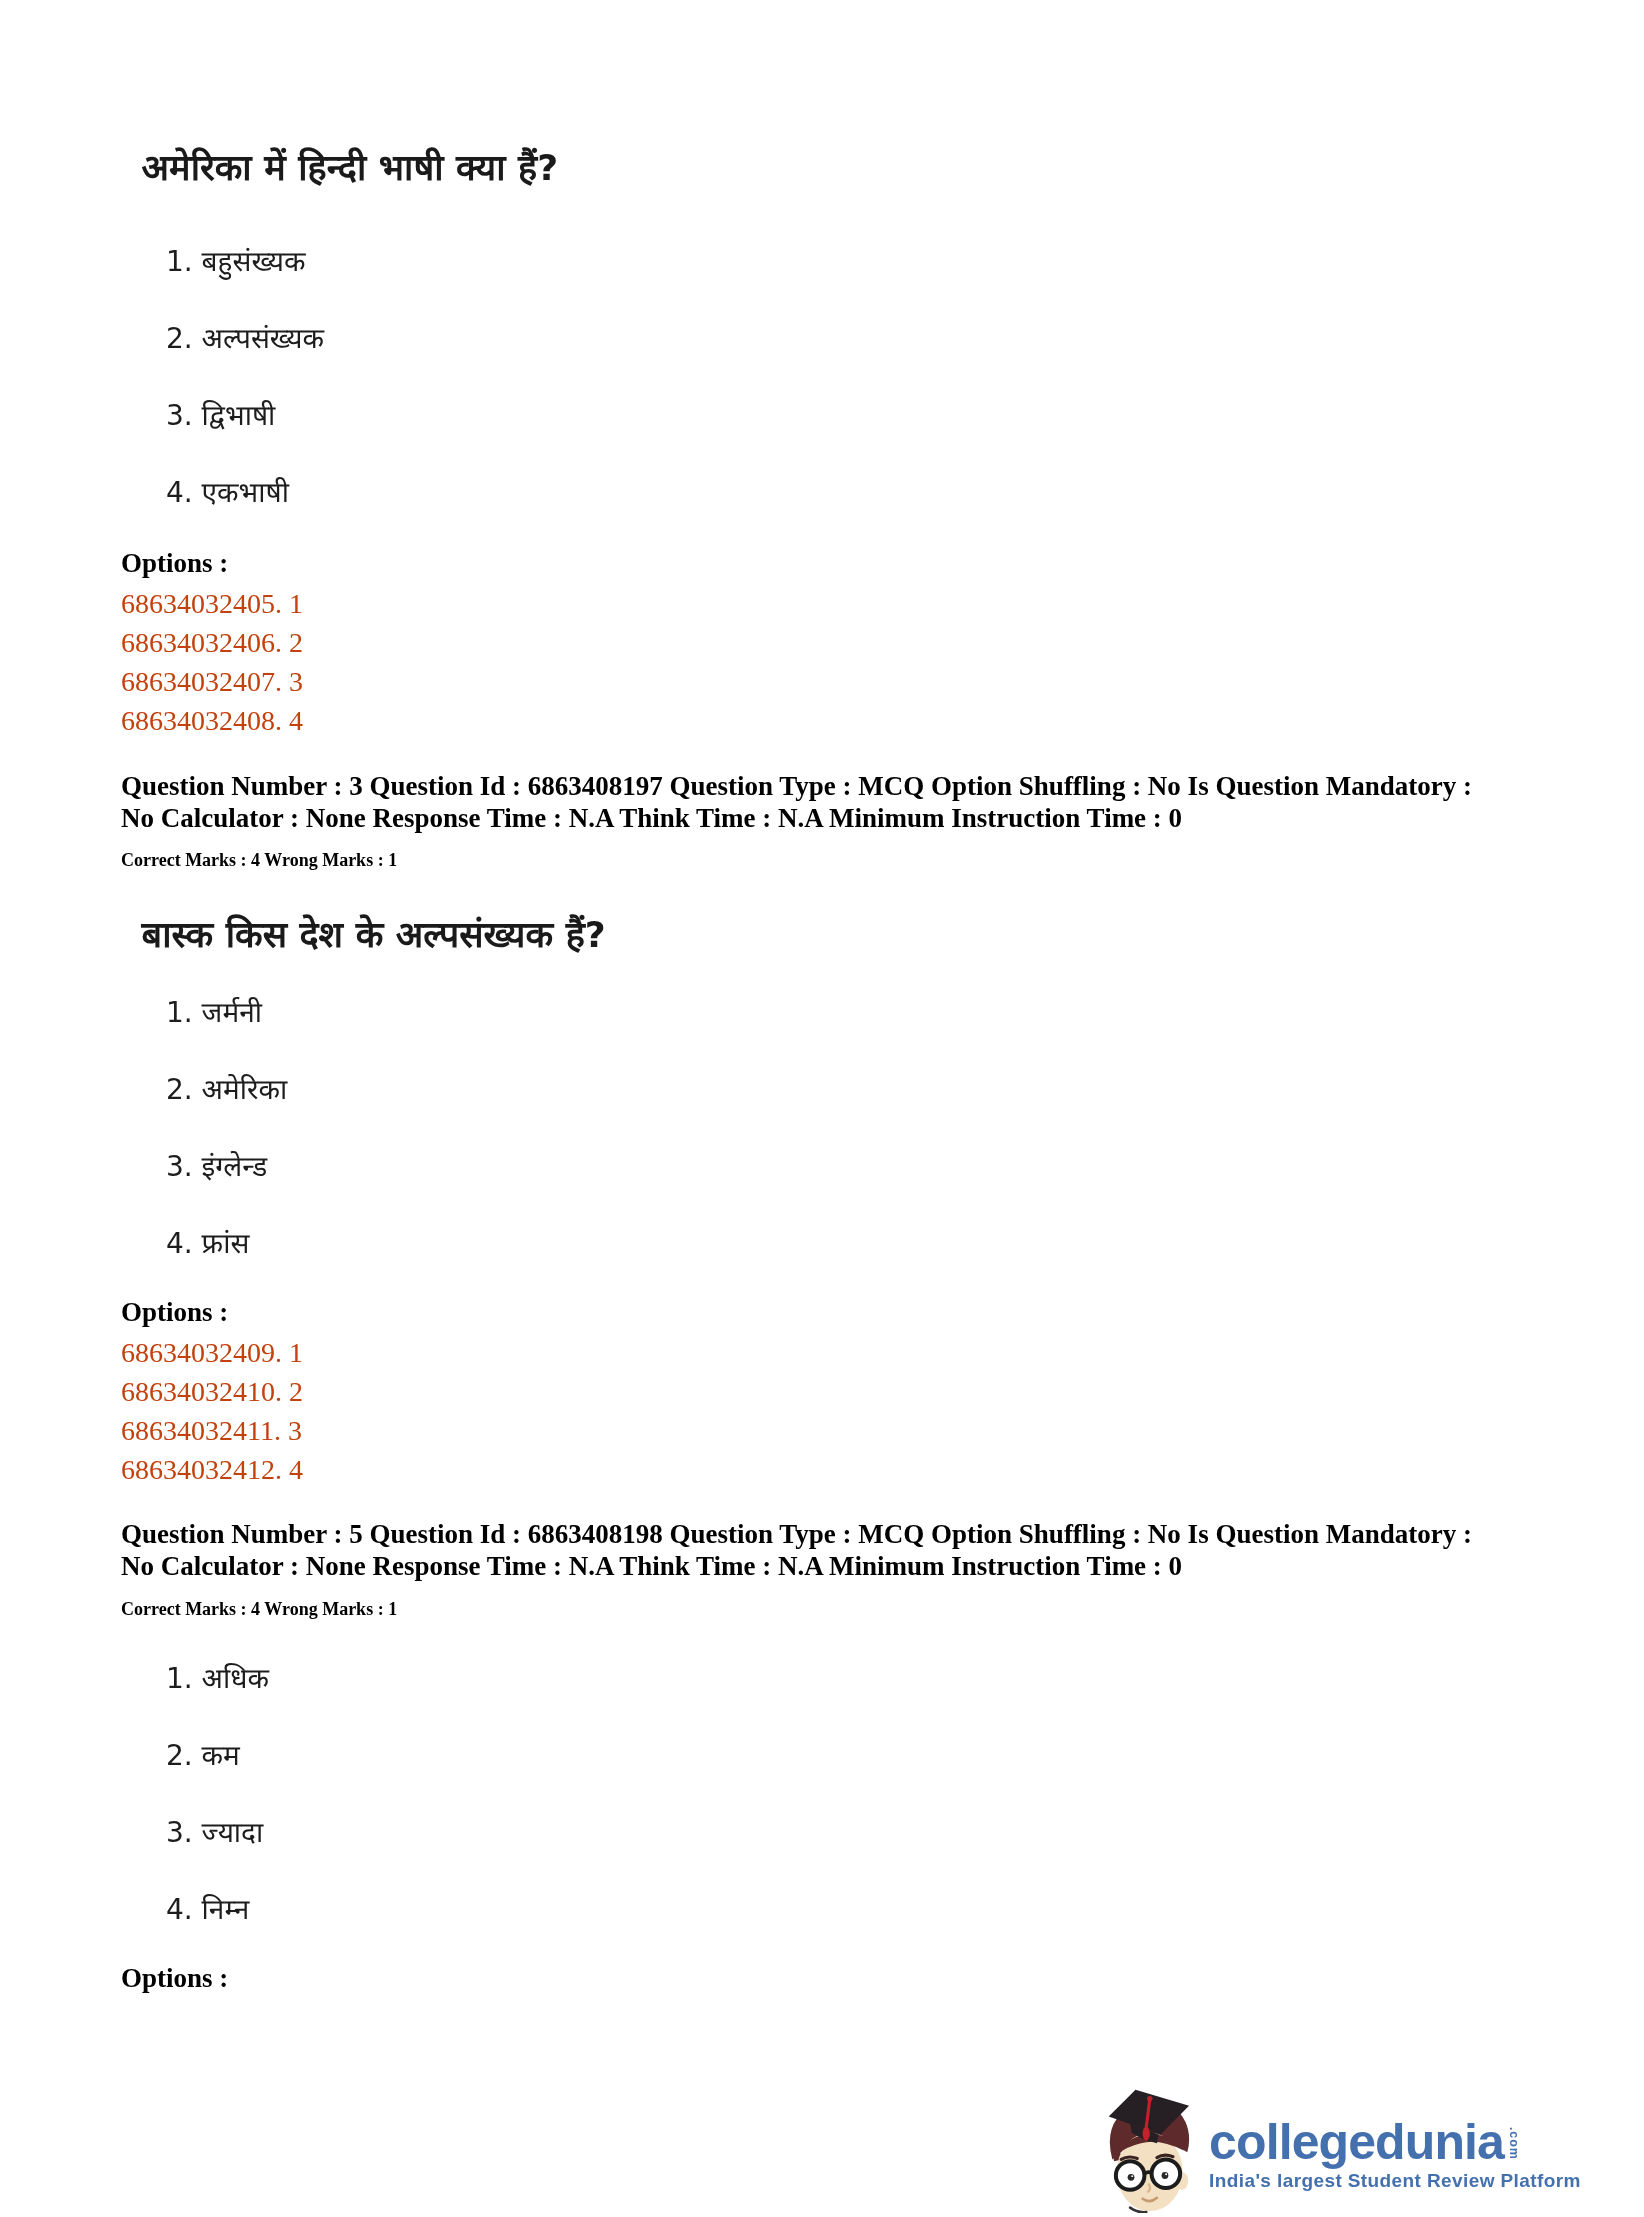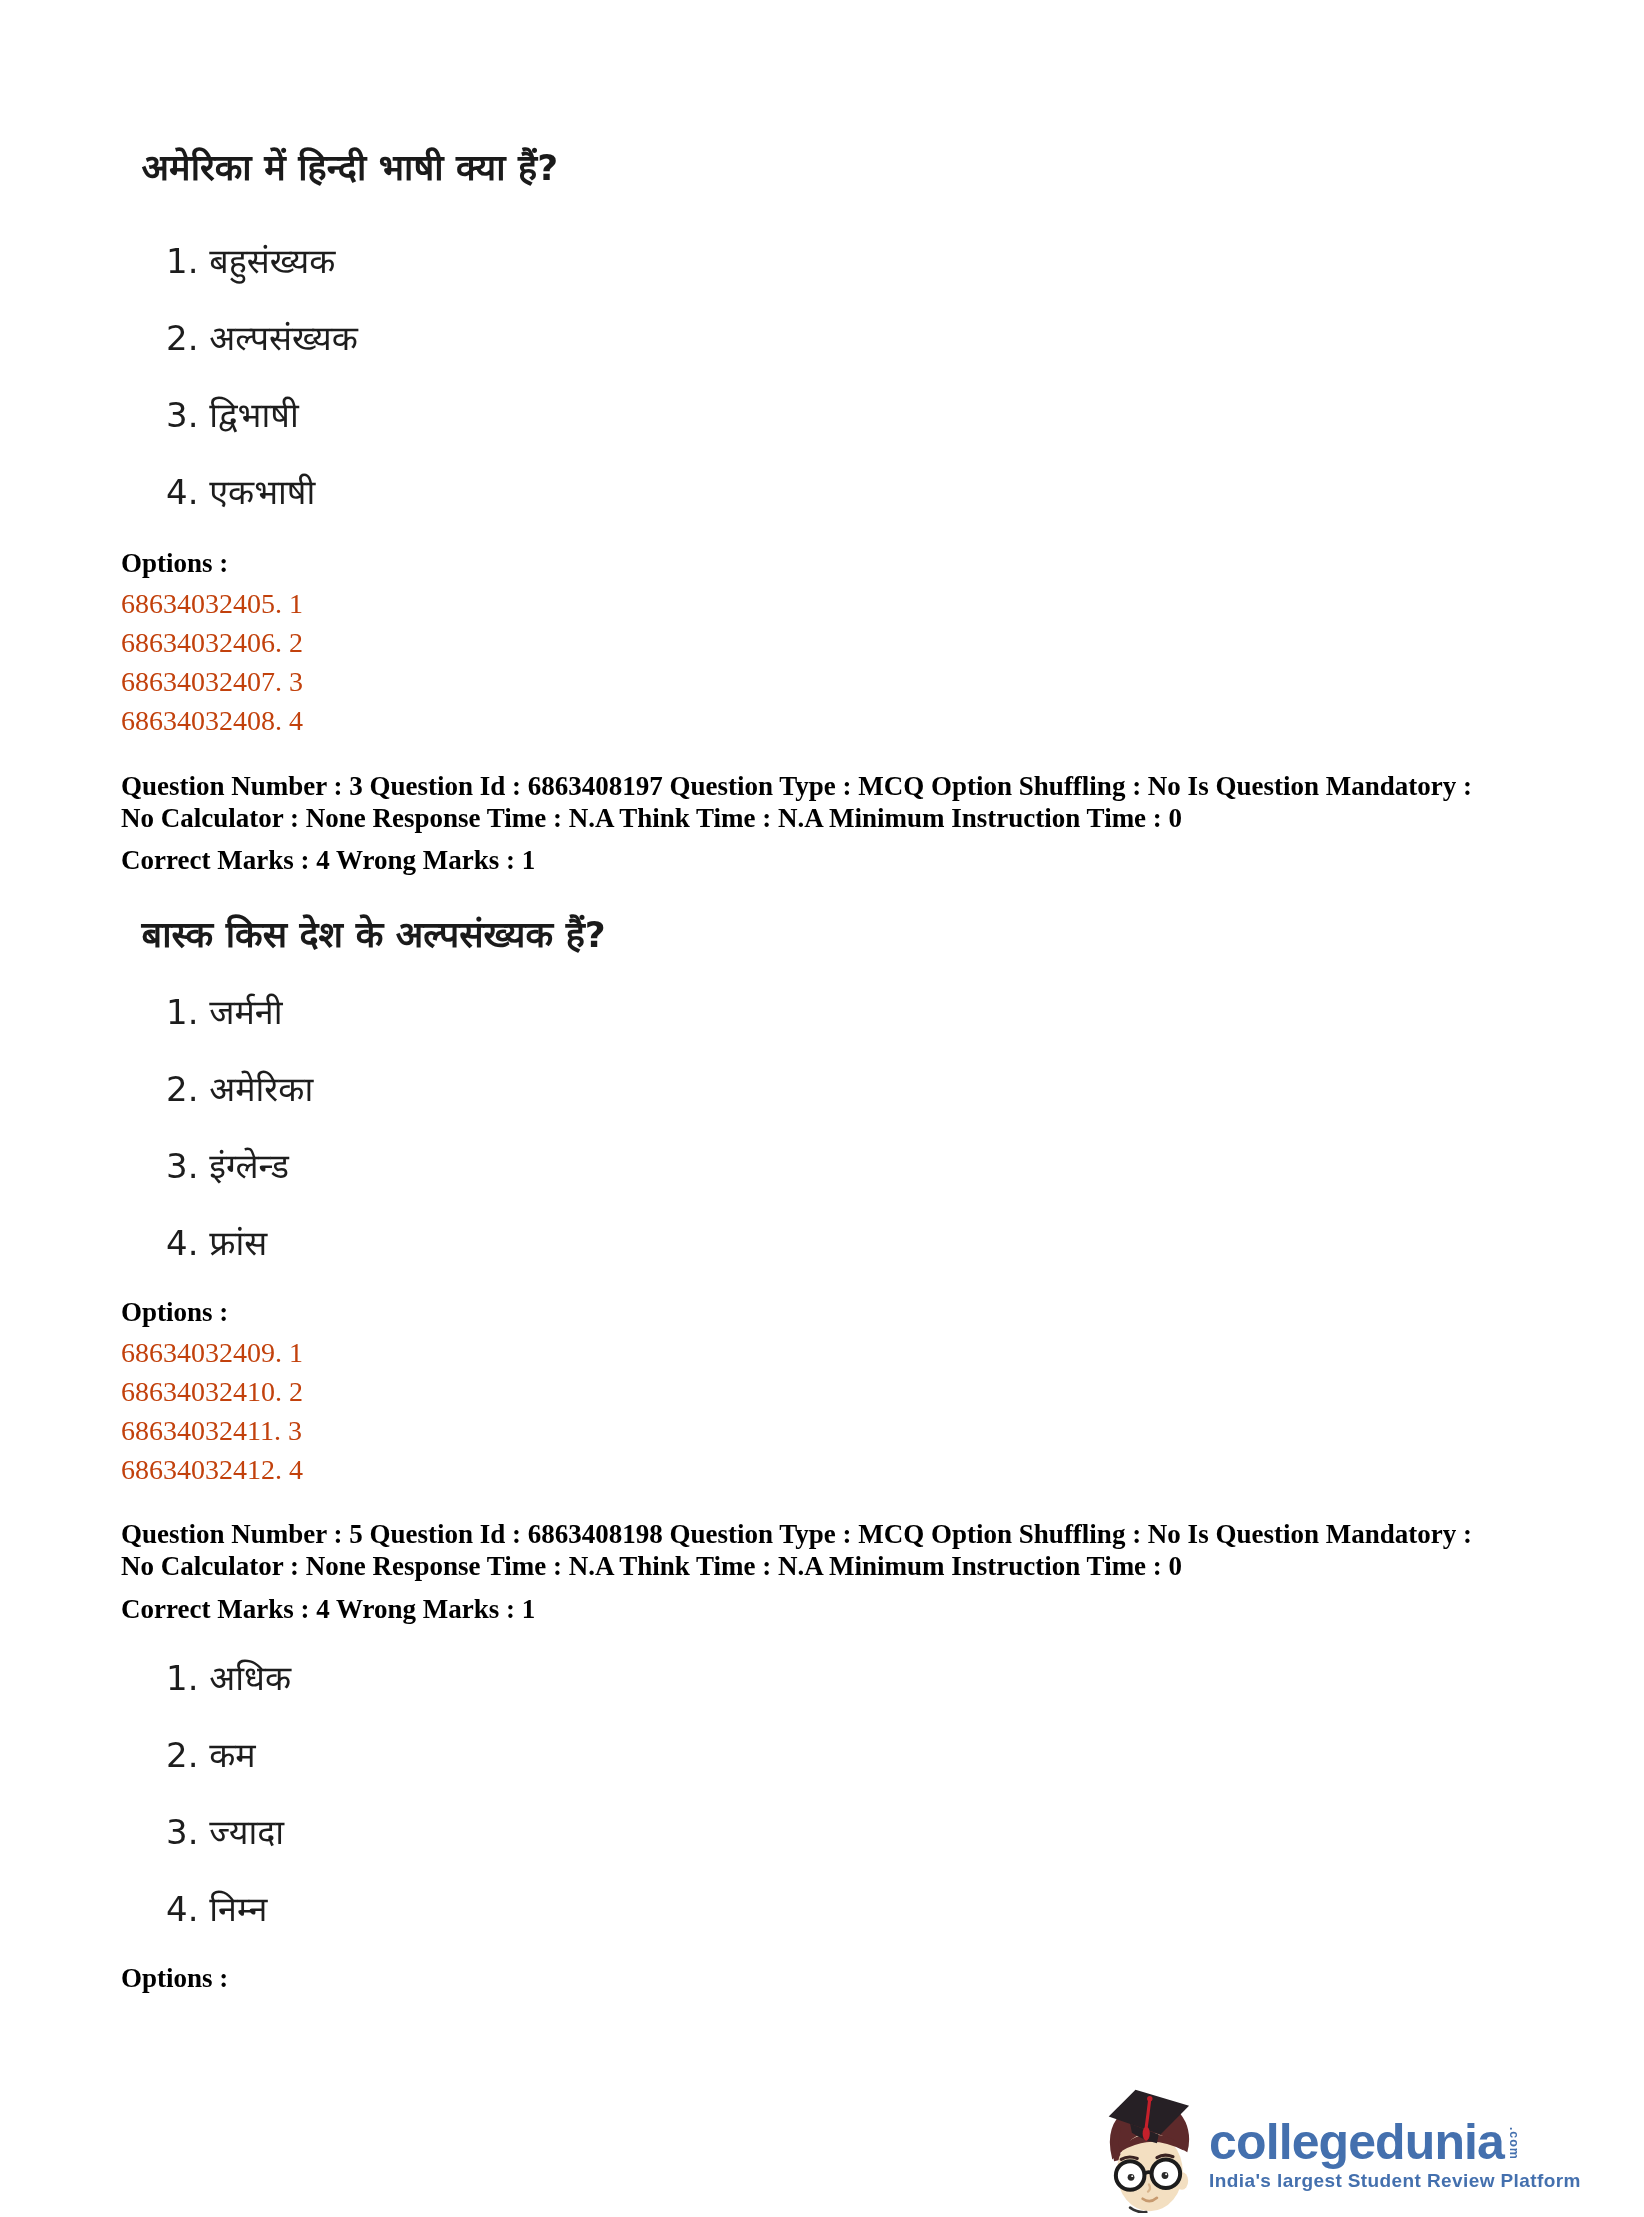--- a/index.html
+++ b/index.html
@@ -19,21 +19,21 @@
   .q-text {
     font-family: "DejaVu Sans", sans-serif;
     font-size: 36px;
     line-height: 45px;
     font-weight: 600;
     color: #1a1a1a;
     margin: 0 0 0 20.6px;
   }
   .choice {
     font-family: "DejaVu Sans", sans-serif;
-    font-size: 34px;
+    font-size: 28px;
     line-height: 43px;
     font-weight: 500;
     color: #1d1d1d;
     margin: 34px 0 0 45px;
   }
   .choice.first { margin-top: 50px; }
   .choice.first-c { margin-top: 32px; }
   .options-heading {
     font-family: "Liberation Serif", serif;
     font-weight: bold;
@@ -56,21 +56,21 @@
     font-family: "Liberation Serif", serif;
     font-weight: bold;
     font-size: 27px;
     line-height: 32px;
     white-space: nowrap;
     color: #000;
   }
   .marks-line {
     font-family: "Liberation Serif", serif;
     font-weight: bold;
-    font-size: 27px;
+    font-size: 18px;
     line-height: 32px;
     margin-top: 10.7px;
     color: #000;
   }
   .q-text.next { margin-top: 36px; }
 
   
   .watermark {
     position: absolute;
     right: 7.2px;

